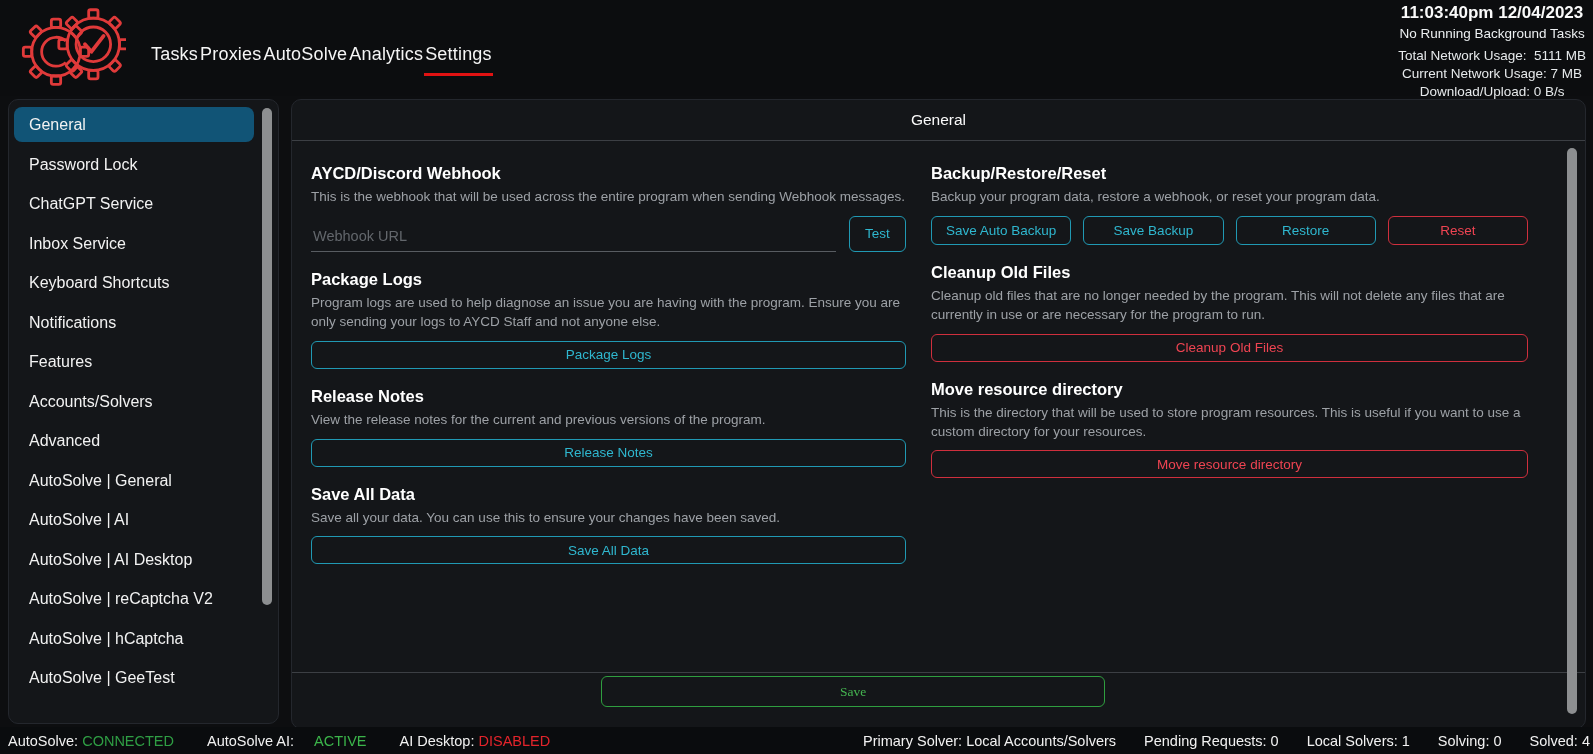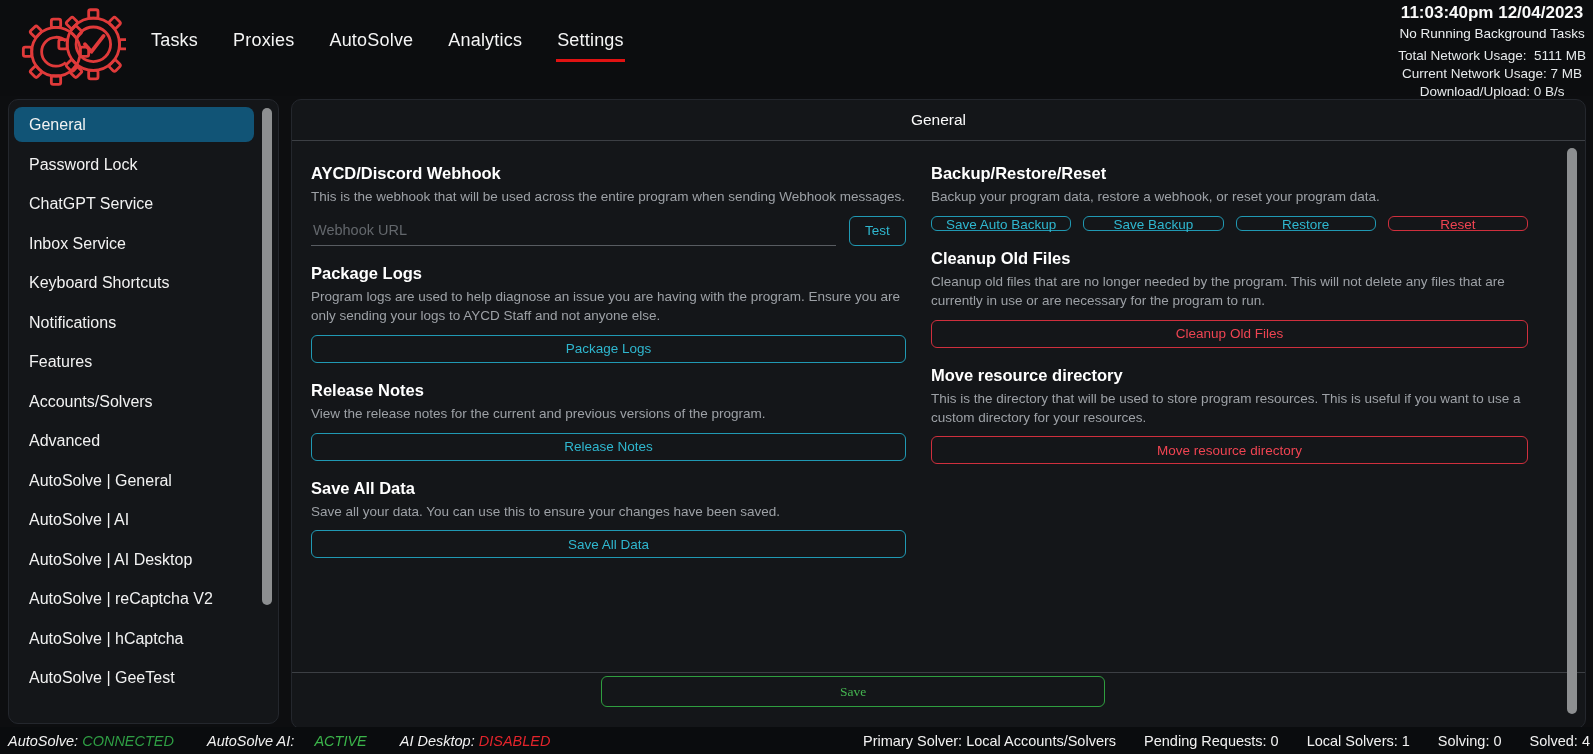--- a/index.html
+++ b/index.html
@@ -3,21 +3,21 @@
 <meta charset="utf-8">
 <style>
   * { box-sizing: border-box; margin: 0; padding: 0; }
   html,body { background:#0d0e10; }
   body { font-family: "Liberation Sans", sans-serif; }
   .app { position:relative; width:1593px; height:754px; background:#0d0e10; overflow:hidden; color:#f0f0f0; }
 
   
   .topbar { position:absolute; top:0; left:0; width:100%; height:96px; background:#0c0d0f; }
   .logo { position:absolute; left:14px; top:2px; }
-  .nav { position:absolute; left:150px; top:30px; display:flex; gap:33px; }
+  .nav { position:absolute; left:150px; top:44px; display:flex; }
   .nav-item { font-size:18px; color:#f5f5f5; padding:0 1px 8px; cursor:pointer; letter-spacing:.2px; }
   .nav-item.active { border-bottom:3px solid #e11212; }
   .topinfo { position:absolute; right:7px; top:1px; text-align:center; }
   .clock { font-size:17px; font-weight:600; color:#fafafa; line-height:23px; }
   .info-line { font-size:13.5px; color:#eceff1; line-height:20px; white-space:pre-wrap; }
   .info-line.first { margin-bottom:3px; }
   .info-line.stat { line-height:18px; color:#e6e9eb; }
 
   
   .panel { position:absolute; background:#141619; border:1px solid #24272d; border-radius:10px; }
@@ -39,37 +39,37 @@
   .col-right { width:597px; margin-left:25px; }
 
   .section h3 { font-size:16.5px; font-weight:700; color:#ffffff; margin:18px 0 5px; }
   .desc { font-size:13.5px; line-height:1.4; color:#9da1a6; margin-bottom:9px; }
 
   .btn { background:transparent; border:1px solid #2099b3; border-radius:6px; color:#2fb7cf;
          font-family:"Liberation Sans",sans-serif; font-size:13.5px; padding:5px 12px; cursor:pointer; }
   .btn.wide { display:block; width:100%; height:28px; padding:0; }
   .btn.red { border-color:#cf2f3d; color:#ef4452; }
   .btn-row { display:flex; gap:12px; }
-  .btn-row .btn { flex:1; height:15px; padding:0; }
+  .btn-row .btn { flex:1; height:29px; padding:0; }
 
   .input-row { display:flex; align-items:flex-end; gap:13px; margin-top:8px; }
   .uline-input { flex:1; background:transparent; border:none; border-bottom:1px solid #585c61;
                  color:#e8e8e8; font-family:"Liberation Sans",sans-serif; font-size:14.5px; padding:4px 2px 7px; outline:none; }
   .uline-input::placeholder { color:#63676c; }
-  .input-row .btn { width:57px; height:30px; padding:0; }
+  .input-row .btn { width:57px; height:36px; padding:0; }
 
   .save-row-divider { position:absolute; left:0; right:0; top:572px; }
   .save-btn { position:absolute; top:576px; left:309px; width:504px; height:31px;
               background:transparent; border:1px solid #2f9e3f; border-radius:6px; color:#45b551;
               font-family:Liberation Serif, serif; font-size:13.5px; cursor:pointer; }
 
   
   .statusbar { position:absolute; left:0; bottom:0; width:100%; height:27px; background:#0a0c0e;
                display:flex; align-items:center; font-size:14.5px; }
-  .status-left { display:flex; gap:33px; padding-left:8px;font-style:italic; }
+  .status-left { display:flex; gap:33px; padding-left:8px; }
   .status-right { margin-left:auto; display:flex; gap:28px; padding-right:3px; white-space:nowrap; }
   .pair .lbl { color:#f2f2f2; }
   .status-right span { color:#f2f2f2; }
 </style>
 </head>
 <body>
 
 <div class="app">
 
   <div class="topbar">

